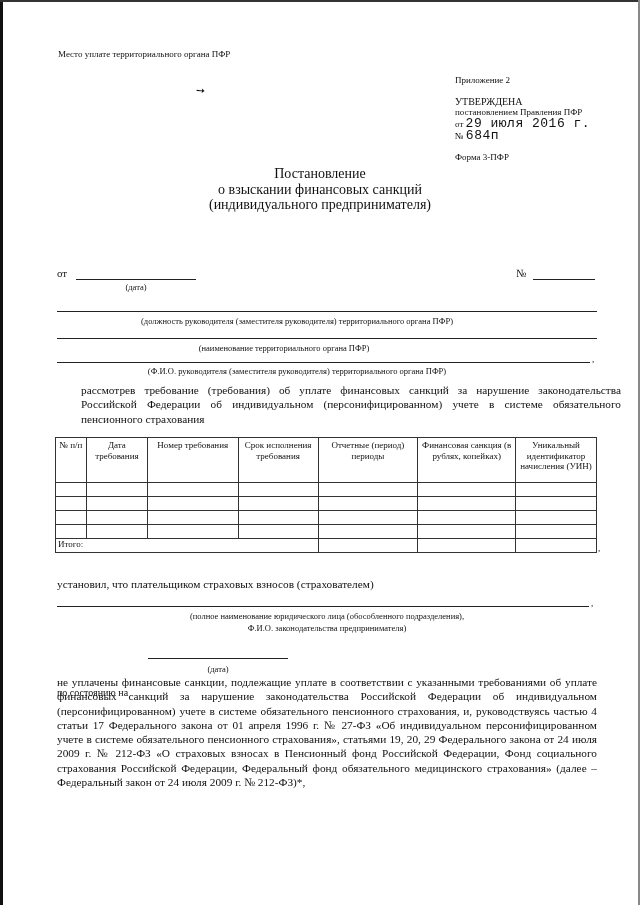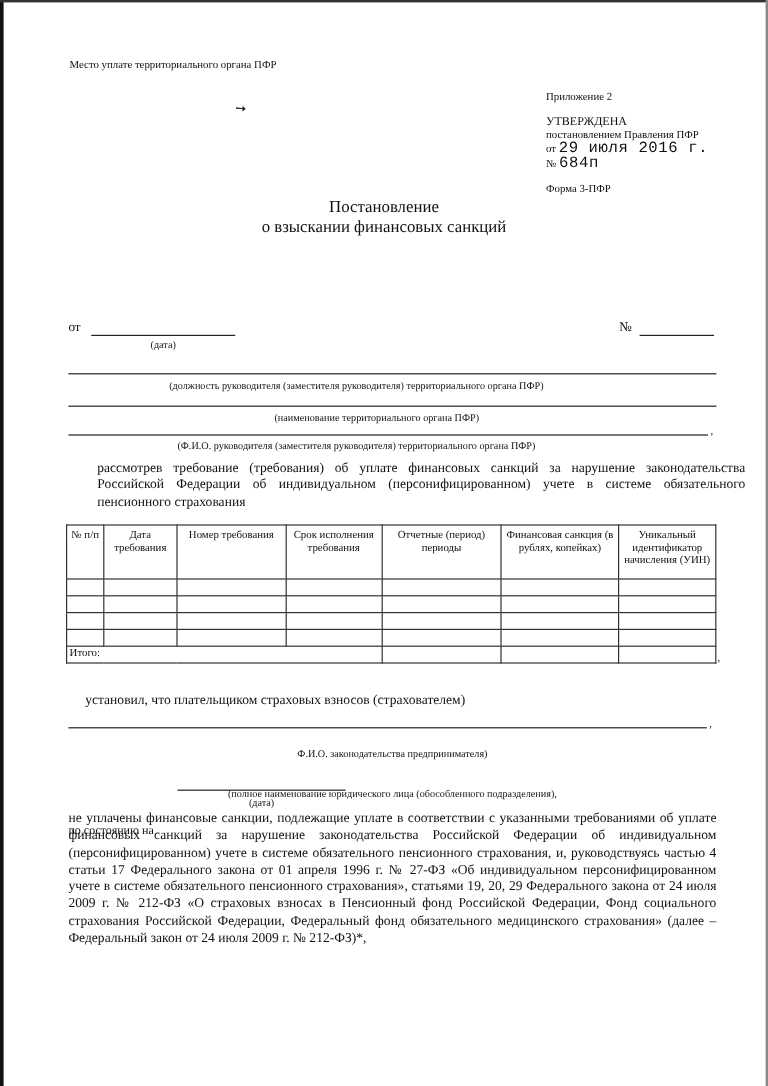--- a/index.html
+++ b/index.html
@@ -50,33 +50,34 @@
   </div>
   <div class="gap"></div>
   <div>Форма 3-ПФР</div>
 </div>
 
 <div class="mark" style="left:196px; top:84px; transform:rotate(-40deg); font-size:11px;">➘</div>
 
 <div class="abs title">
   <div>Постановление</div>
   <div>о взыскании финансовых санкций</div>
+  <div>(индивидуального предпринимателя)</div>
 </div>
 
 <div class="abs norm" style="left:57px; top:267px;">от</div>
 <div class="line" style="left:76px; top:279px; width:120px;"></div>
 <div class="caption" style="left:76px; top:282px; width:120px;">(дата)</div>
 <div class="abs norm" style="left:516px; top:267px;">№</div>
 <div class="line" style="left:533px; top:279px; width:62px;"></div>
 
 <div class="line" style="left:57px; top:311px; width:540px;"></div>
 <div class="caption" style="left:57px; top:316px; width:480px;">(должность руководителя (заместителя руководителя) территориального органа ПФР)</div>
 
 <div class="line" style="left:57px; top:338px; width:540px;"></div>
-<div class="caption" style="left:74px; top:343px; width:480px;">(наименование территориального органа ПФР)</div>
+<div class="caption" style="left:44px; top:343px; width:480px;">(наименование территориального органа ПФР)</div>
 
 <div class="line" style="left:57px; top:362px; width:533px;"></div>
 <div class="abs small" style="left:592px; top:354px;">,</div>
 <div class="caption" style="left:57px; top:366px; width:480px;">(Ф.И.О. руководителя (заместителя руководителя) территориального органа ПФР)</div>
 
 <div class="para" style="top:383px;margin-left:24px;">рассмотрев требование (требования) об уплате финансовых санкций за нарушение законодательства Российской Федерации об индивидуальном (персонифицированном) учете в системе обязательного пенсионного страхования</div>
 
 <table class="req">
   <colgroup>
     <col style="width:31px">
@@ -138,24 +139,24 @@
     <tr>
       <td class="total" colspan="4">Итого:</td>
       <td></td>
       <td></td>
       <td></td>
     </tr>
   </tbody>
 </table>
 <div class="abs small" style="left:598px; top:543px;">,</div>
 
-<div class="abs" style="left:71px; top:578px; font-size:11.3px;">установил, что плательщиком страховых взносов (страхователем)</div>
+<div class="abs" style="left:57px; top:578px; font-size:11.3px;">установил, что плательщиком страховых взносов (страхователем)</div>
 
 <div class="line" style="left:57px; top:606px; width:532px;"></div>
 <div class="abs small" style="left:591px; top:598px;">,</div>
-<div class="caption" style="left:57px; top:611px; width:540px;margin-top:45px;">(полное наименование юридического лица (обособленного подразделения),</div>
+<div class="caption" style="left:57px; top:611px; width:540px;">(полное наименование юридического лица (обособленного подразделения),</div>
 <div class="caption" style="left:57px; top:623px; width:540px;">Ф.И.О. законодательства предпринимателя)</div>
 
 <div class="abs" style="left:57px; top:647px; font-size:10px;margin-top:40px;">по состоянию на</div>
 <div class="line" style="left:148px; top:658px; width:140px;"></div>
 <div class="caption" style="left:148px; top:664px; width:140px;">(дата)</div>
 
 <div class="para" style="top:675px;">не уплачены финансовые санкции, подлежащие уплате в соответствии с указанными требованиями об уплате финансовых санкций за нарушение законодательства Российской Федерации об индивидуальном (персонифицированном) учете в системе обязательного пенсионного страхования, и, руководствуясь частью 4 статьи 17 Федерального закона от 01 апреля 1996 г. № 27-ФЗ «Об индивидуальном персонифицированном учете в системе обязательного пенсионного страхования», статьями 19, 20, 29 Федерального закона от 24 июля 2009 г. № 212-ФЗ «О страховых взносах в Пенсионный фонд Российской Федерации, Фонд социального страхования Российской Федерации, Федеральный фонд обязательного медицинского страхования» (далее – Федеральный закон от 24 июля 2009 г. № 212-ФЗ)*,</div>
 
 </body></html>

